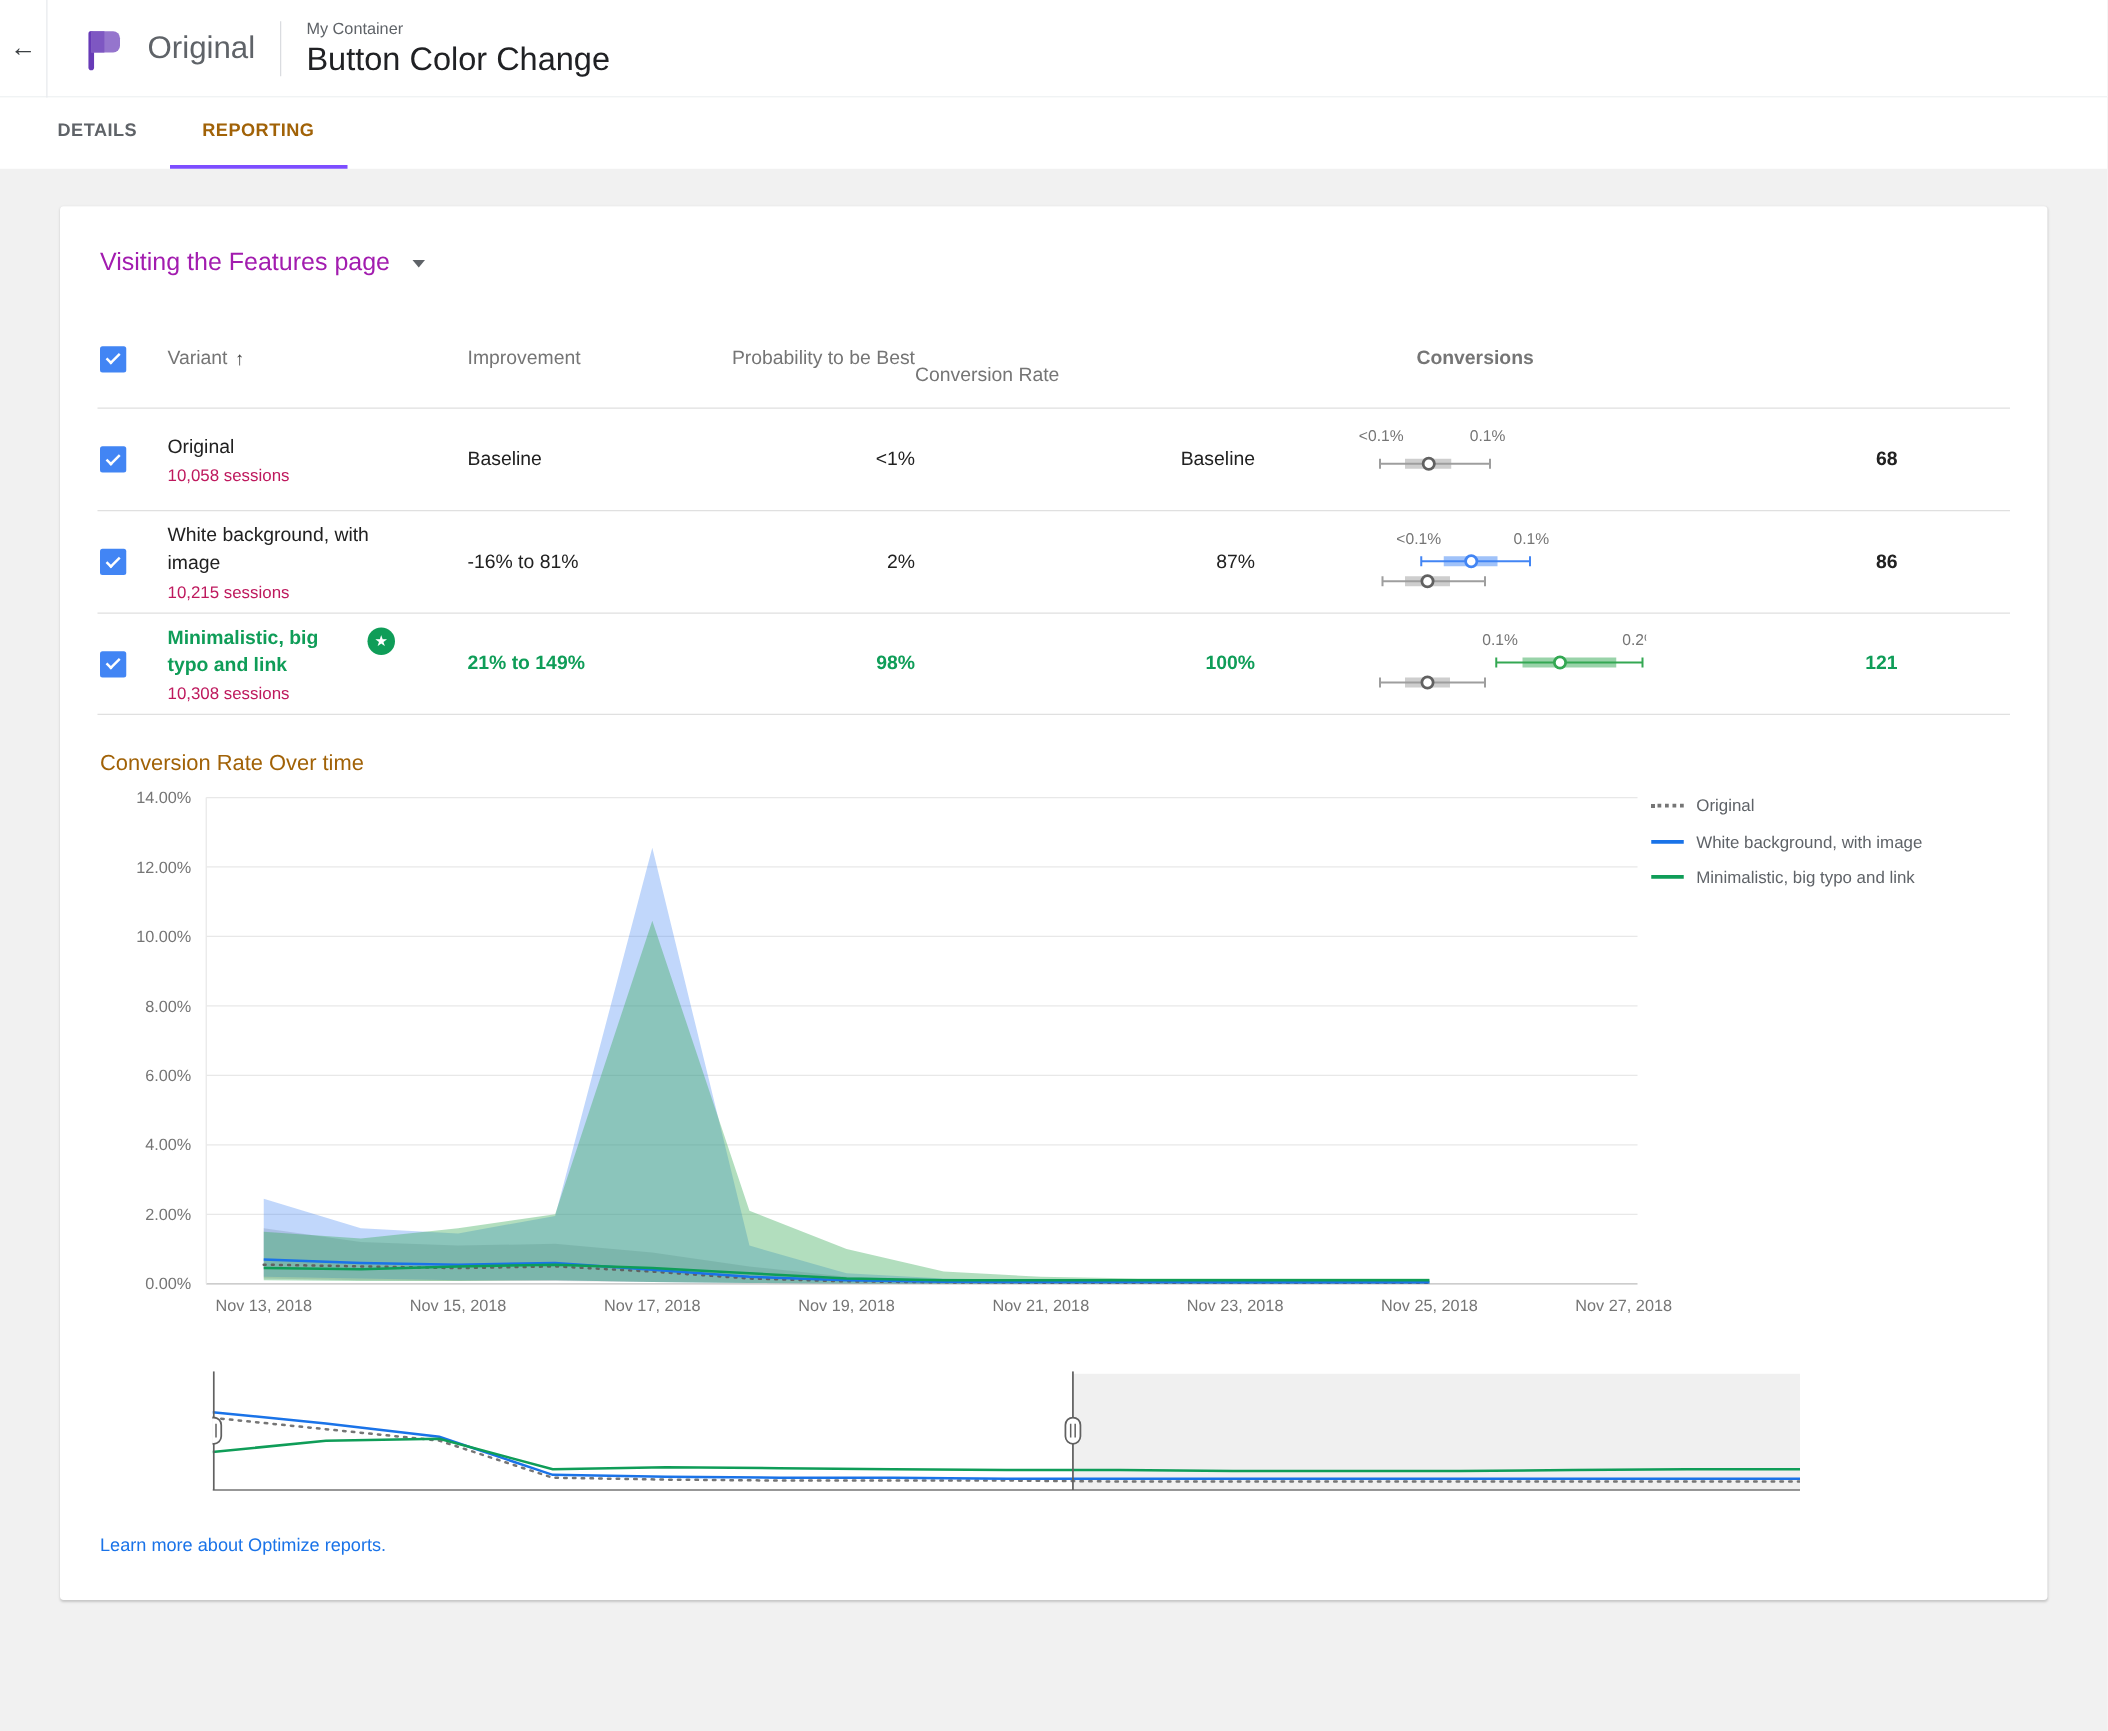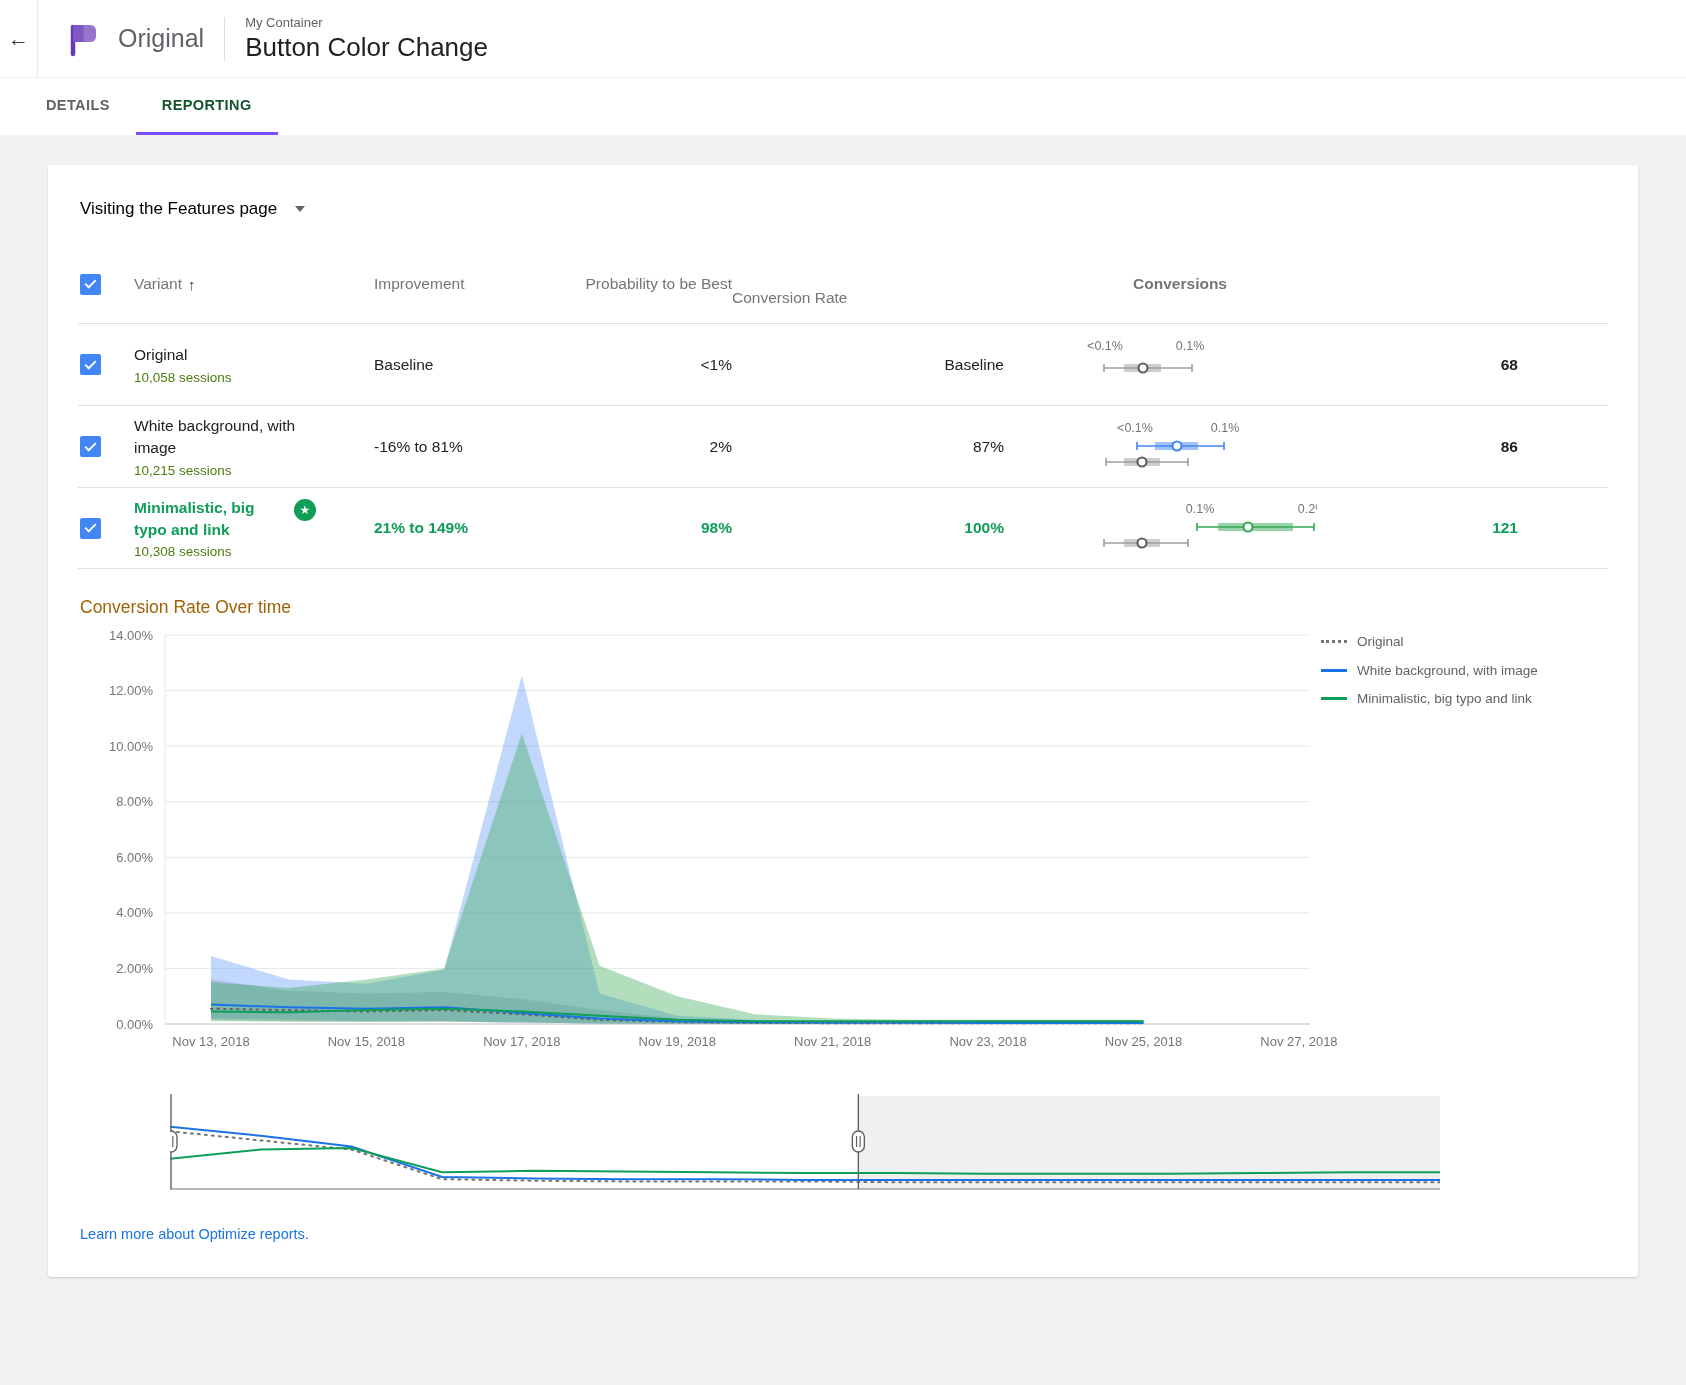--- a/index.html
+++ b/index.html
@@ -13,45 +13,45 @@
   .logo-box { margin-left:24px; display:flex; align-items:center; }
   .app-name { font-size:25px; color:#5f6368; margin-left:14px; font-weight:400; }
   .head-divider { width:1px; height:44px; background:#dadce0; margin:0 20px; }
   .title-block { display:flex; flex-direction:column; justify-content:flex-start; }
   .container-label { font-size:13px; color:#5f6368; margin-bottom:2px; }
   .exp-title { font-size:26px; color:#202124; font-weight:400; }
 
   
   .tabs { height:57px; background:#fff; display:flex; align-items:stretch; padding-left:20px; }
   .tab { display:flex; align-items:center; padding:0 26px; font-size:14.5px; font-weight:700; letter-spacing:0.4px; color:#5f6368; cursor:pointer; border-bottom:3px solid transparent; }
-  .tab.active { color:#14532d; border-bottom-color:#7c4dff; }
+  .tab.active { color:#a16207; border-bottom-color:#7c4dff; }
 
   
   .content { padding:30px 48px 0 48px; }
   .card { background:#fff; border-radius:3px; box-shadow:0 1px 2px rgba(0,0,0,0.18); padding:28px 30px 34px 30px; }
 
   .objective-row { display:flex; align-items:center; gap:18px; padding:6px 0 26px 2px; cursor:pointer; width:fit-content; }
-  .objective-label { font-size:17px; color:#000000; }
+  .objective-label { font-size:20px; color:#a21caf; }
   .caret-down { width:0; height:0; border-left:5.5px solid transparent; border-right:5.5px solid transparent; border-top:6px solid #5f6368; }
 
   
   .vtable { width:100%; }
   .vrow { display:grid; grid-template-columns:56px 240px 178px 180px 272px 313px 1fr; align-items:center; border-top:1px solid #e0e0e0; min-height:82px; }
   .vrow.header-row { border-top:none; color:#757575; font-size:15px; min-height:78px; }
   .vrow:last-of-type { border-bottom:1px solid #e0e0e0; }
   .cell { font-size:15.5px; }
   .cell.right { text-align:right; }
   .cell.center { text-align:left;margin-top:27px; }
   .cell.last { padding-right:90px; text-align:right;font-weight:bold; }
   .hdr-wrap-right { display:inline-block; text-align:right; }
   .checkbox { width:21px; height:21px; border-radius:2px; background:#4285f4; display:flex; align-items:center; justify-content:center; cursor:pointer; margin-left:2px; }
   .checkmark { width:11px; height:6px; border-left:2.5px solid #fff; border-bottom:2.5px solid #fff; transform:rotate(-45deg) translate(1px,-1px); }
   .variant-name { font-size:15.5px; color:#212121; line-height:1.4; }
   .variant-name.leader { color:#0f9d58; font-weight:700; }
-  .sessions { font-size:13.5px; color:#4d7c0f; margin-top:4px; }
+  .sessions { font-size:13.5px; color:#be185d; margin-top:4px; }
   .green-text { color:#0f9d58; font-weight:700; }
   .variant-head { display:flex; align-items:center; gap:6px; }
   .sort-arrow { font-size:15px; color:#424242; cursor:pointer; }
   .name-flex { display:flex; align-items:flex-start; gap:10px; }
   .name-constrain { max-width:172px; }
   .leader-star { width:22px; height:22px; min-width:22px; border-radius:50%; background:#0f9d58; color:#fff; font-size:12px; display:flex; align-items:center; justify-content:center; margin-top:2px; }
   .ci-cell { display:flex; justify-content:flex-end; }
   .ci-label { fill:#757575; font-size:12.5px; font-family:"Liberation Sans",sans-serif; }
 
   

